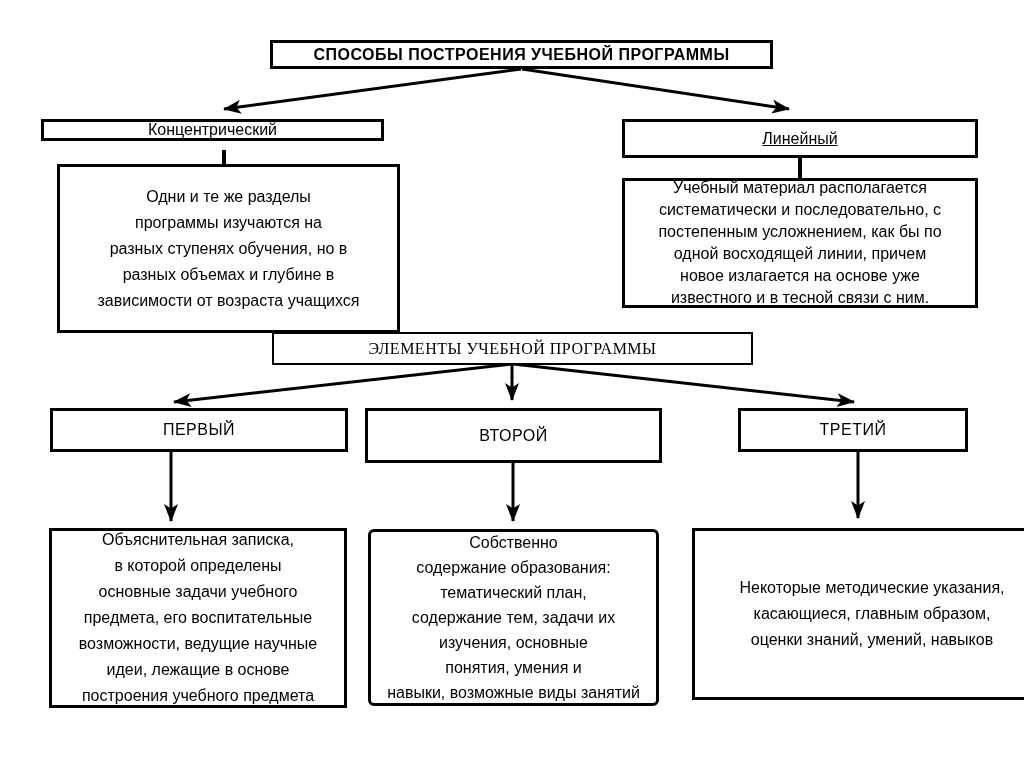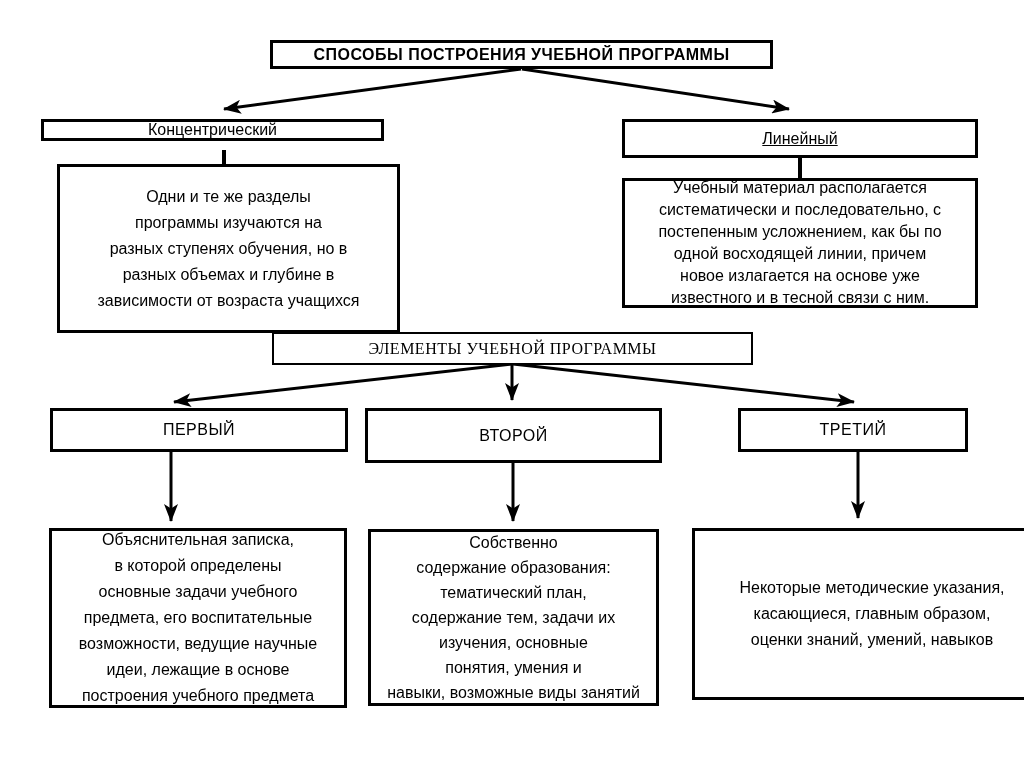--- a/index.html
+++ b/index.html
@@ -116,21 +116,21 @@
   <div class="box" style="left:49px; top:528px; width:298px; height:180px;">
     <div class="txt body7a">Объяснительная записка,
 в которой определены
 основные задачи учебного
 предмета, его воспитательные
 возможности, ведущие научные
 идеи, лежащие в основе
 построения учебного предмета</div>
   </div>
 
-  <div class="box" style="left:368px; top:529px; width:291px; height:177px;">
+  <div class="box" style="left:368px; top:529px; width:291px; height:177px;border-radius:6px;">
     <div class="txt body7b">Собственно
 содержание образования:
 тематический план,
 содержание тем, задачи их
 изучения, основные
 понятия, умения и
 навыки, возможные виды занятий</div>
   </div>
 
   <div class="box" style="left:692px; top:528px; width:360px; height:172px;">

